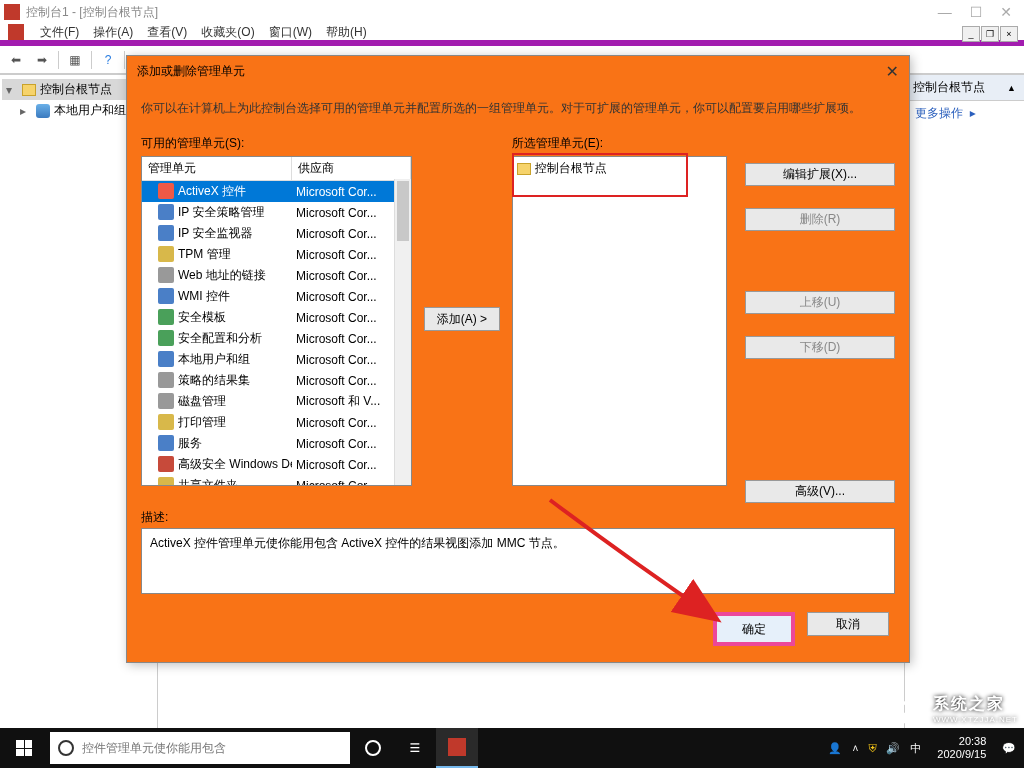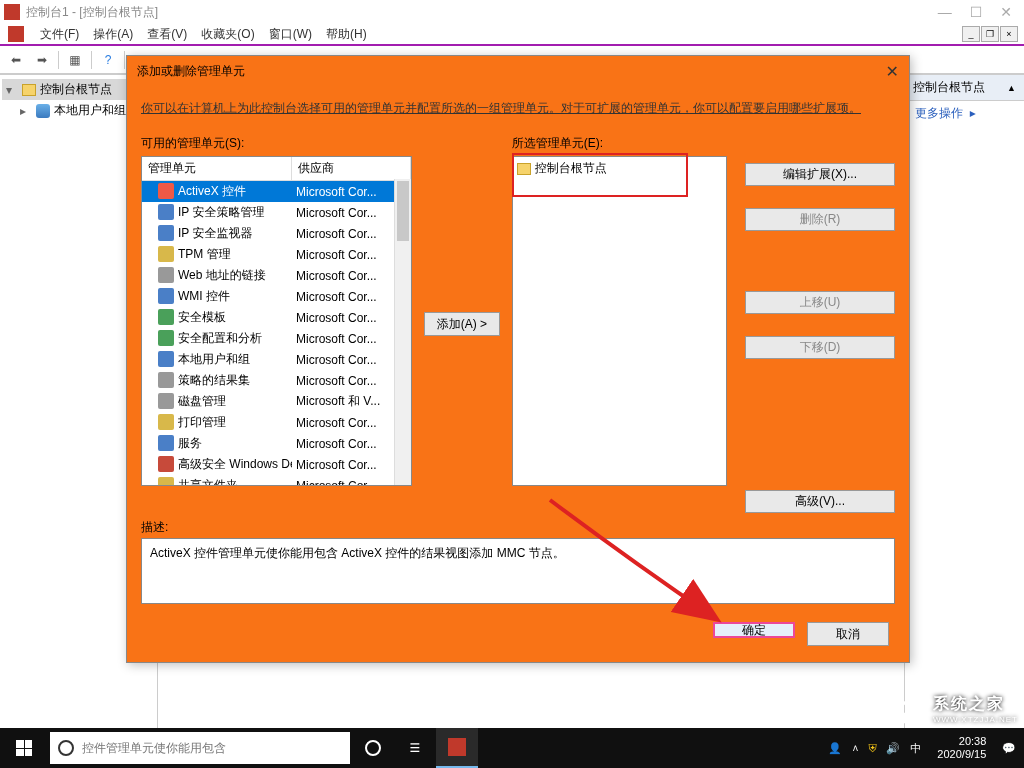--- a/index.html
+++ b/index.html
@@ -5,21 +5,21 @@
 * { box-sizing: border-box; margin: 0; padding: 0; font-family: "Microsoft YaHei", "Segoe UI", sans-serif; }
 body { width: 1024px; height: 768px; overflow: hidden; background: #fff; position: relative; }
 
 
 .main-window { position: absolute; inset: 0; display: flex; flex-direction: column; }
 .titlebar { height: 24px; background: #fff; display: flex; align-items: center; padding: 0 4px; color: #888; font-size: 12px; }
 .titlebar .icon { width: 16px; height: 16px; background: #c0392b; margin-right: 6px; }
 .winbtns { margin-left: auto; display: flex; gap: 18px; color: #aaa; font-size: 14px; padding-right: 8px; }
 .winbtns span { cursor: default; }
 
-.menubar { height: 22px; background: #fff; display: flex; align-items: center; padding: 0 8px; gap: 14px; font-size: 12px; color: #333; border-bottom: 2px solid #a21caf; }
+.menubar { height: 22px; background: #fff; display: flex; align-items: center; padding: 0 8px; gap: 14px; font-size: 12px; color: #333; border-bottom: 6px solid #a21caf; }
 .menubar .icon { width: 16px; height: 16px; background: #c0392b; margin-right: 2px; }
 
 .mdi-controls { position: absolute; right: 6px; top: 26px; display: flex; gap: 1px; }
 .mdi-controls .mb { width: 18px; height: 16px; border: 1px solid #aaa; background: #f0f0f0; font-size: 9px; display: flex; align-items: center; justify-content: center; }
 
 .toolbar { height: 28px; background: #fff; border-bottom: 1px solid #ccc; display: flex; align-items: center; padding: 0 4px; gap: 2px; }
 .tb-btn { width: 24px; height: 22px; display: flex; align-items: center; justify-content: center; font-size: 12px; color: #555; }
 .tb-sep { width: 1px; height: 18px; background: #ccc; margin: 0 2px; }
 
 .main-body { flex: 1; display: flex; border-top: 1px solid #ccc; }
@@ -38,21 +38,21 @@
 .actions-body { padding: 4px 10px; color:#2a5fbd; }
 
 .scrollbar-h { height: 18px; border-top: 1px solid #ccc; background: #f0f0f0; display: flex; align-items: center; }
 .scrollbar-h .thumb { width: 40px; height: 14px; background: #ccc; margin-left: 2px; }
 .scrollbar-h .arrow { width: 16px; height: 16px; display: flex; align-items:center; justify-content:center; color:#666; font-size:10px; }
 
 
 .dialog { position: absolute; left: 126px; top: 55px; width: 784px; height: 608px; background: #f97316; border: 1px solid #888; box-shadow: 2px 2px 10px rgba(0,0,0,.25); display:flex; flex-direction:column; font-size:12px; }
 .dlg-title { height: 30px; display: flex; align-items: center; padding: 0 10px; font-size: 12px; }
 .dlg-close { margin-left: auto; font-size: 16px; color:#333; cursor:default; }
-.dlg-desc { padding: 14px 14px 18px; color: #333; text-decoration: underline; }
+.dlg-desc { padding: 14px 14px 18px; color: #333; }
 .dlg-body { flex: 1; display: flex; padding: 0 14px; gap: 8px; }
 .col { display: flex; flex-direction: column; }
 .col-left { width: 272px; }
 .col-mid { width: 84px; align-items: center; justify-content: center; }
 .col-right { width: 216px; }
 .col-buttons { flex:1; align-items:stretch; gap:10px; padding-left:10px; }
 
 .section-label { margin-bottom: 4px; }
 
 .listbox { border: 1px solid #888; background:#fff; height: 330px; overflow: hidden; position: relative; }
@@ -84,21 +84,21 @@
 .btn { height: 24px; border:1px solid #999; background:#e9e9e9; font-size:12px; padding:0 6px; display:flex; align-items:center; justify-content:center; cursor:default; }
 .btn.disabled { color:#888;margin-top:12px; }
 .wbtn { width: 150px; height:23px; }
 
 .add-btn { width: 76px; height:24px; }
 
 .desc-area { margin: 6px 14px 0; }
 .desc-box { border:1px solid #888; height:66px; padding:6px 8px; background:#fff; margin-top:2px; }
 
 .dlg-footer { display:flex; justify-content:flex-end; gap:12px; padding: 18px 20px 16px; }
-.ok-btn { width:82px; height:16px; border:2px solid #ec4899; background:#e6f0fa; }
+.ok-btn { width:82px; height:34px; border:4px solid #ec4899; background:#e6f0fa; }
 .cancel-btn { width:82px; height:24px; }
 
 
 .arrow-svg { position:absolute; left:540px; top:490px; width:210px; height:150px; pointer-events:none; }
 
 
 .taskbar { position:absolute; left:0; right:0; bottom:0; height:40px; background:#101010; display:flex; align-items:center; color:#fff; font-size:12px; }
 .taskbar .start { width:48px; height:40px; display:flex; align-items:center; justify-content:center; }
 .win-logo { width:16px; height:16px; display:grid; grid-template:1fr 1fr/1fr 1fr; gap:1px; }
 .win-logo span { background:#fff; }

